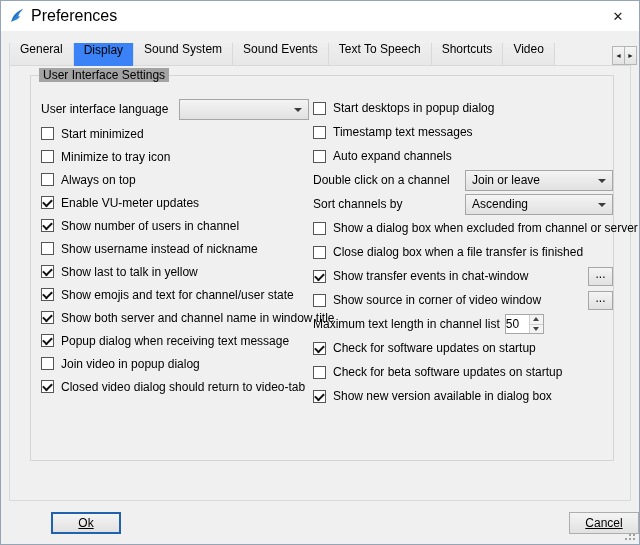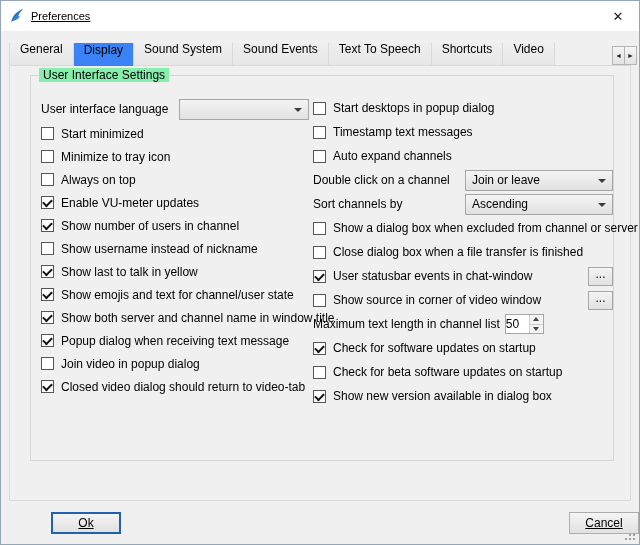--- a/index.html
+++ b/index.html
@@ -4,34 +4,34 @@
 <style>
   * { box-sizing: border-box; margin: 0; padding: 0; }
   html, body { width: 640px; height: 545px; }
   body { font-family: "Liberation Sans", "DejaVu Sans", sans-serif; font-size: 12px; color: #000; background: #fff; }
 
   .window { position: relative; width: 640px; height: 545px; background: #f0f0f0; border: 1px solid #94a6b6; overflow: hidden; }
 
   
   .titlebar { position: absolute; top: 0; left: 0; right: 0; height: 30px; background: #ffffff; display: flex; align-items: center; padding-left: 8px; }
   .app-icon { width: 16px; height: 16px; margin-right: 6px; flex: none; }
-  .title-text { font-size: 11px; text-decoration: underline; }
+  .title-text { font-size: 16px; }
   .close-btn { position: absolute; right: 0; top: 0; width: 42px; height: 30px; display: flex; align-items: center; justify-content: center; font-size: 13px; color: #1a1a1a; cursor: default; }
 
   
   .tabbar { position: absolute; top: 42px; left: 8px; width: 622px; height: 23px; display: flex; align-items: flex-end; z-index: 2; overflow: hidden; }
   .tab { height: 20px; padding: 16px 10px; display: flex; align-items: center; background: linear-gradient(#f2f2f2, #e7e7e7); border: 1px solid #d9d9d9; margin-right: -1px; white-space: nowrap; }
   .tab.active { height: 23px; background: #3b82f6; border-bottom: none; position: relative; z-index: 3; }
   .tab-scroll { position: absolute; top: 45px; right: 2px; z-index: 4; display: flex; }
   .scrollbtn { width: 13px; height: 19px; border: 1px solid #b5b5b5; background: linear-gradient(#f5f5f5, #e3e3e3); display: flex; align-items: center; justify-content: center; font-size: 7px; margin-left: -1px; color: #222; }
 
   
   .pane { position: absolute; top: 64px; left: 8px; width: 622px; height: 436px; border: 1px solid #d9d9d9; background: #f0f0f0; z-index: 1; }
   .groupbox { position: absolute; left: 20px; top: 9px; width: 584px; height: 386px; border: 1px solid #d5d5d5; }
-  .group-title { position: absolute; top: -8px; left: 8px; background: #86efac; padding: 0 4px; }
+  .group-title { position: absolute; top: -8px; left: 8px; background: #a3a3a3; padding: 0 4px; }
 
   .col-left  { position: absolute; left: 10px;  top: 20px; width: 268px; }
   .col-right { position: absolute; left: 282px; top: 20px; width: 300px; }
 
   .row { display: flex; align-items: center; height: 23px; }
   .col-right .row { height: 24px; }
   .row.lang { height: 26px; }
   .lbl { white-space: nowrap; }
 
   
@@ -188,21 +188,21 @@
         <div class="row">
           <span class="checkbox"></span>
           <span class="lbl">Show a dialog box when excluded from channel or server</span>
         </div>
         <div class="row">
           <span class="checkbox"></span>
           <span class="lbl">Close dialog box when a file transfer is finished</span>
         </div>
         <div class="row">
           <span class="checkbox checked"></span>
-          <span class="lbl">User statusbar events in chat-window</span>
+          <span class="lbl">Show transfer events in chat-window</span>
           <span class="more-btn">...</span>
         </div>
         <div class="row">
           <span class="checkbox"></span>
           <span class="lbl">Show source in corner of video window</span>
           <span class="more-btn">...</span>
         </div>
 
         <div class="row">
           <span class="lbl">Maximum text length in channel list</span>

